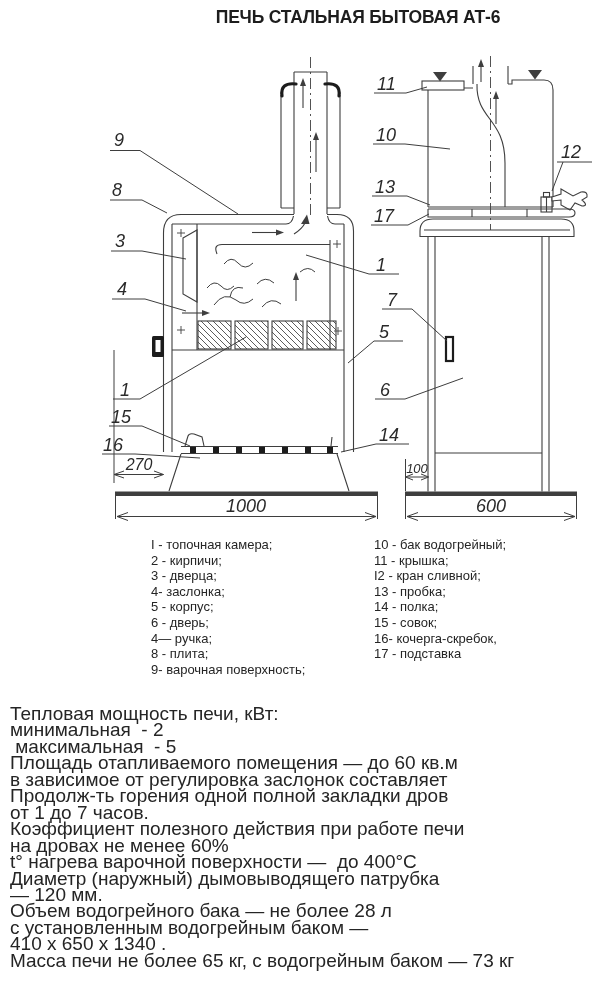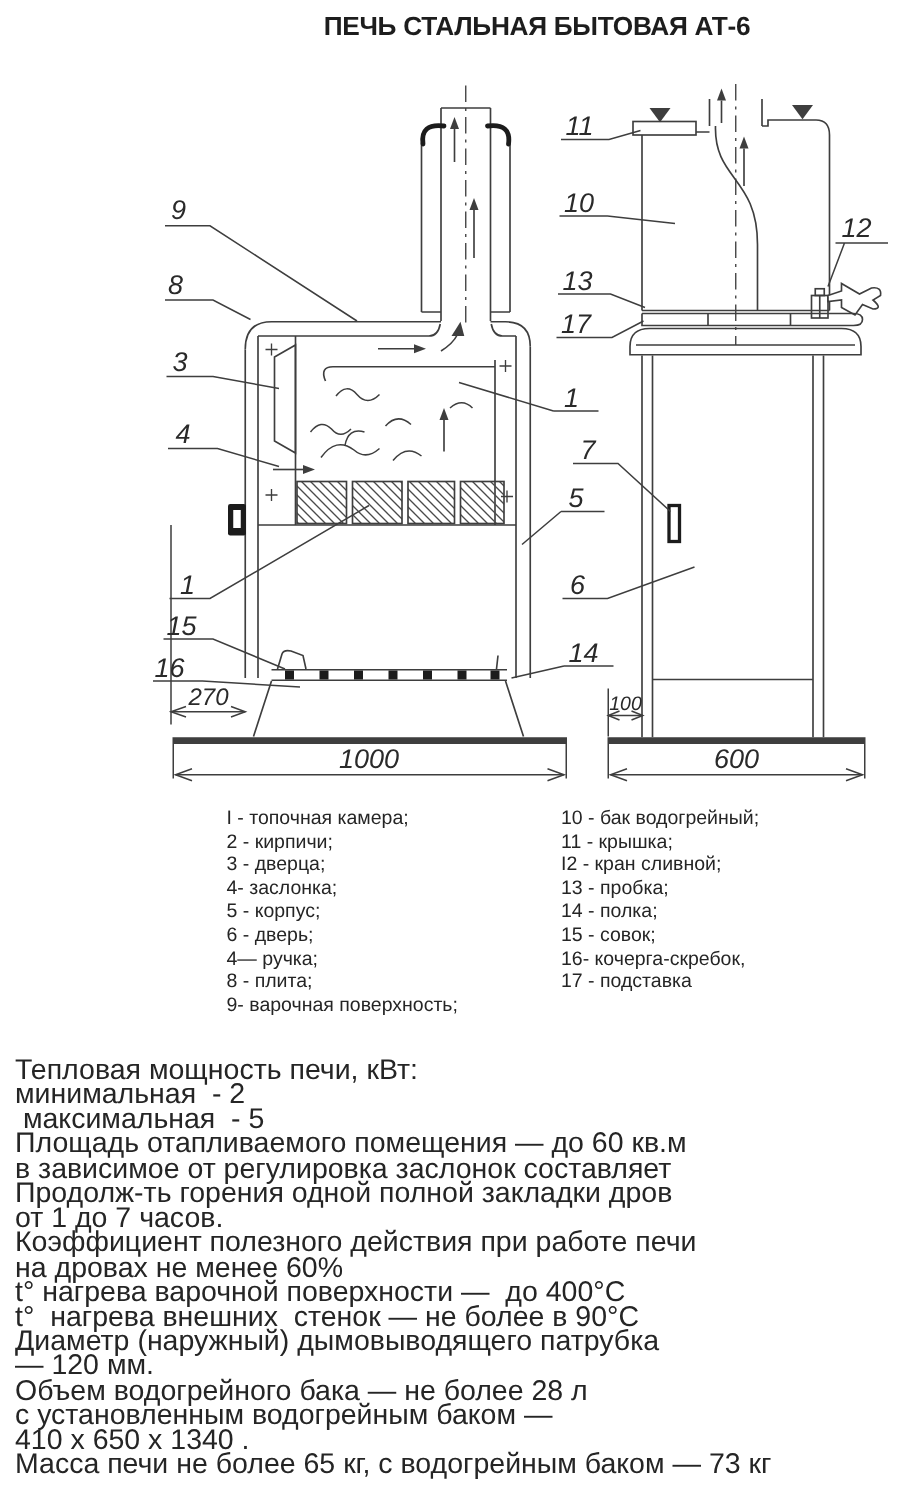--- a/index.html
+++ b/index.html
@@ -226,20 +226,19 @@
   <div>Тепловая мощность печи, кВт:</div>
   <div>минимальная  - 2</div>
   <div> максимальная  - 5</div>
   <div>Площадь отапливаемого помещения — до 60 кв.м</div>
   <div>в зависимое от регулировка заслонок составляет</div>
   <div>Продолж-ть горения одной полной закладки дров</div>
   <div>от 1 до 7 часов.</div>
   <div>Коэффициент полезного действия при работе печи</div>
   <div>на дровах не менее 60%</div>
   <div>t° нагрева варочной поверхности —  до 400°С</div>
-  <div>t°  нагрева внешних  стенок — не более в 90°С</div>
   <div>Диаметр (наружный) дымовыводящего патрубка</div>
   <div>— 120 мм.</div>
   <div>Объем водогрейного бака — не более 28 л</div>
   <div>с установленным водогрейным баком —</div>
   <div>410 х 650 х 1340 .</div>
   <div>Масса печи не более 65 кг, с водогрейным баком — 73 кг</div>
 </div>
 
 </body></html>

